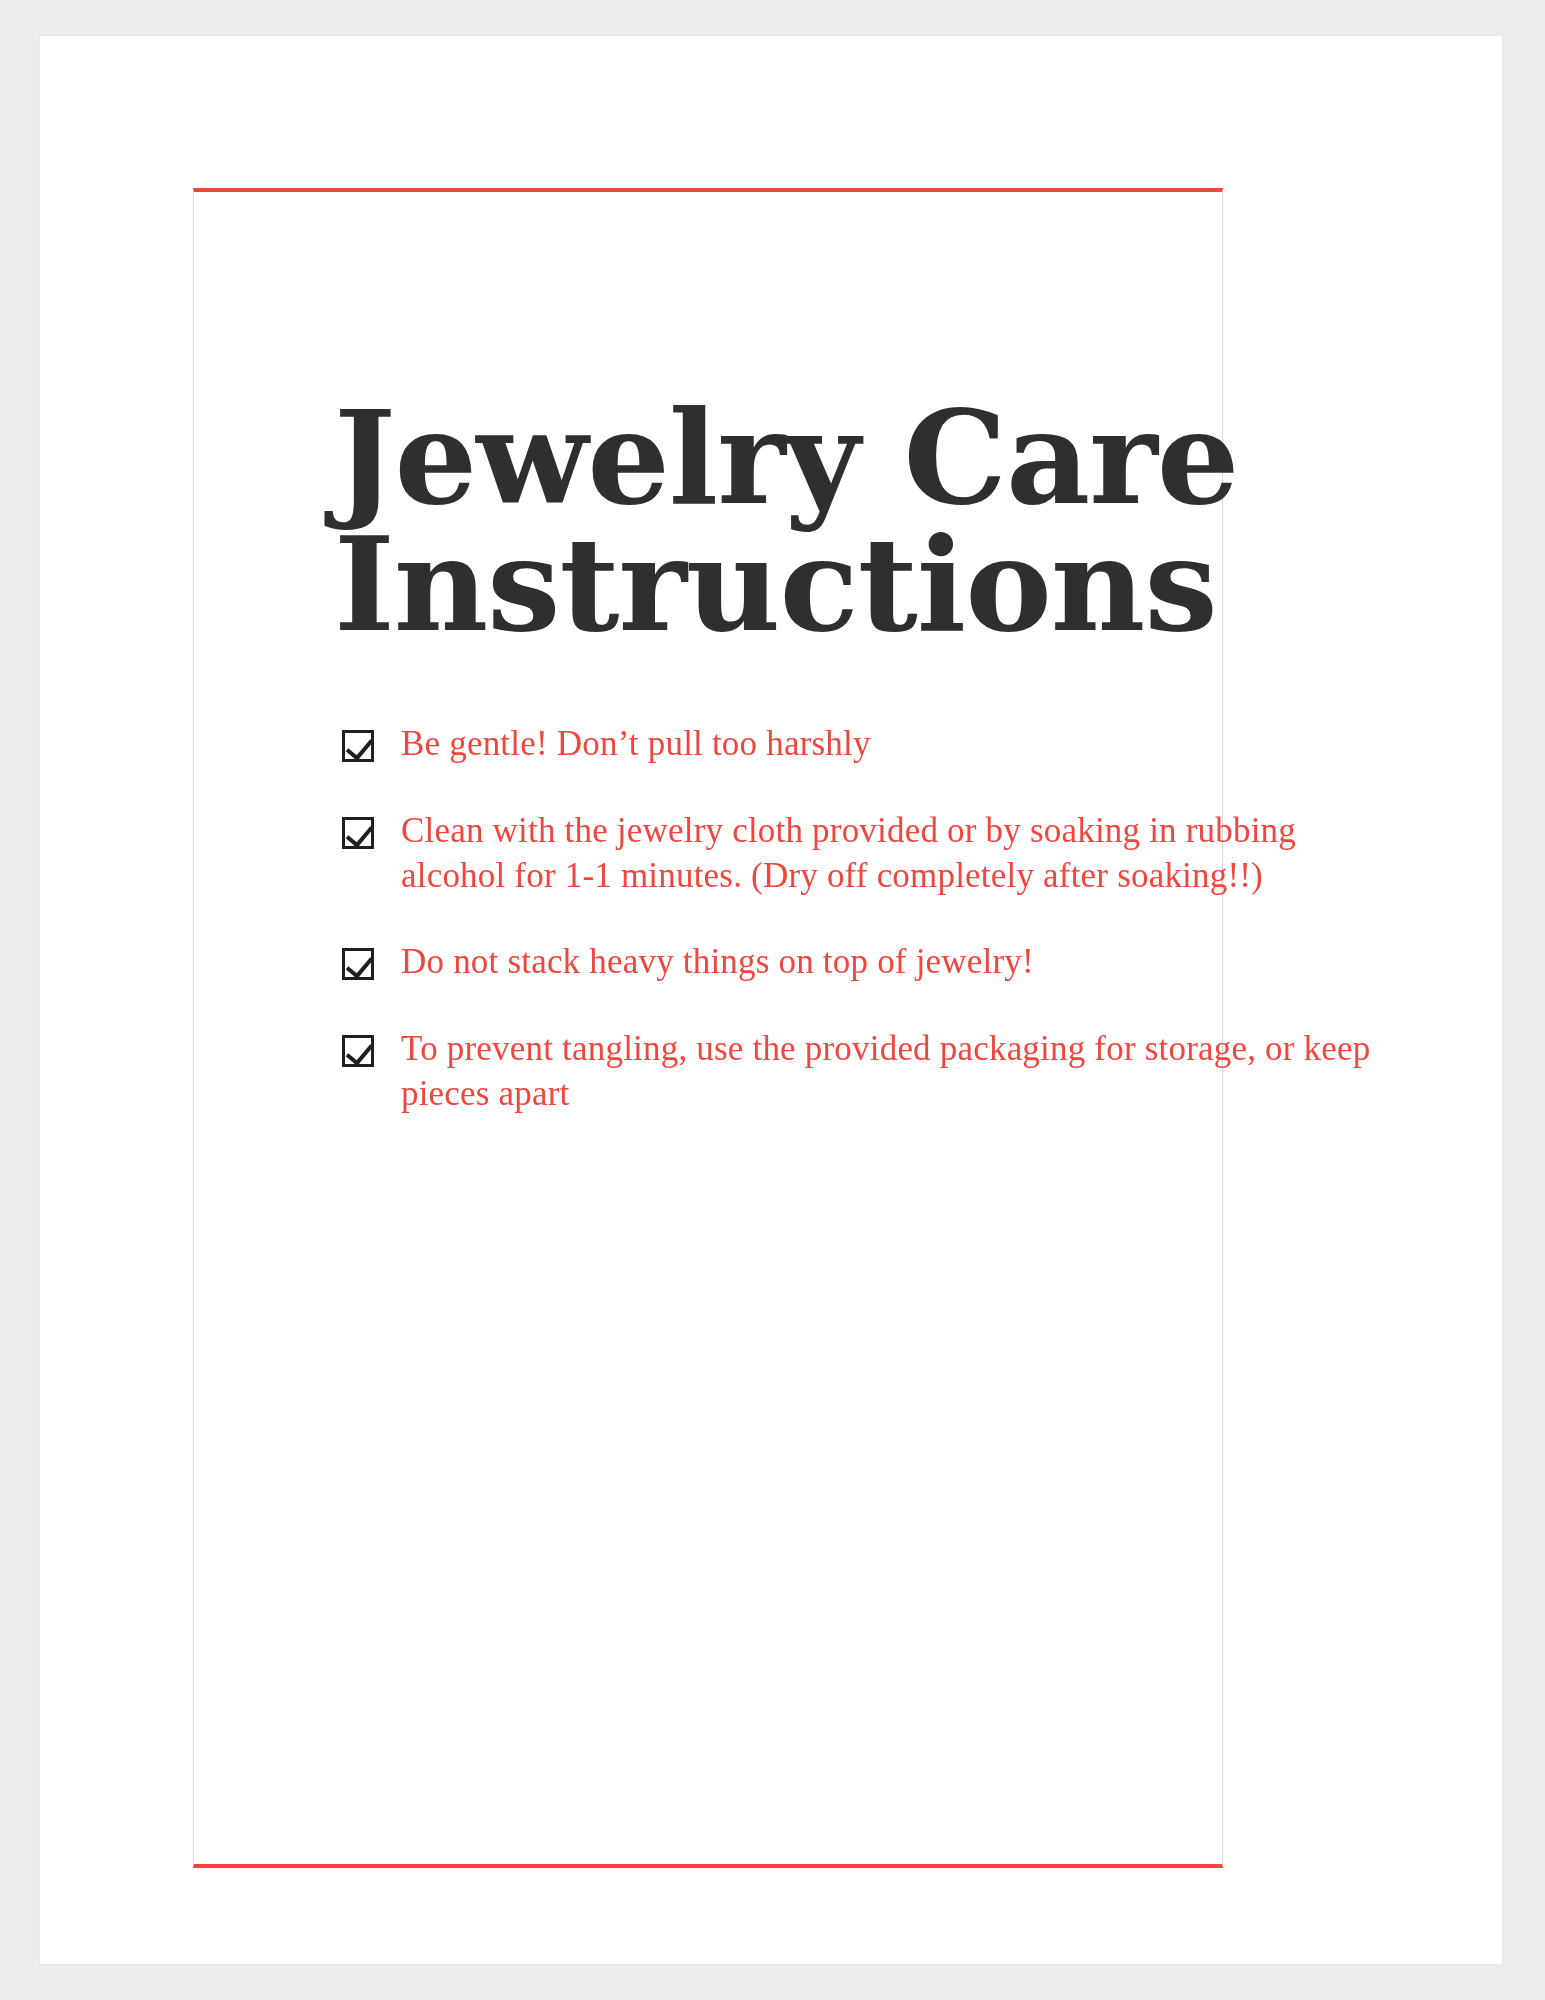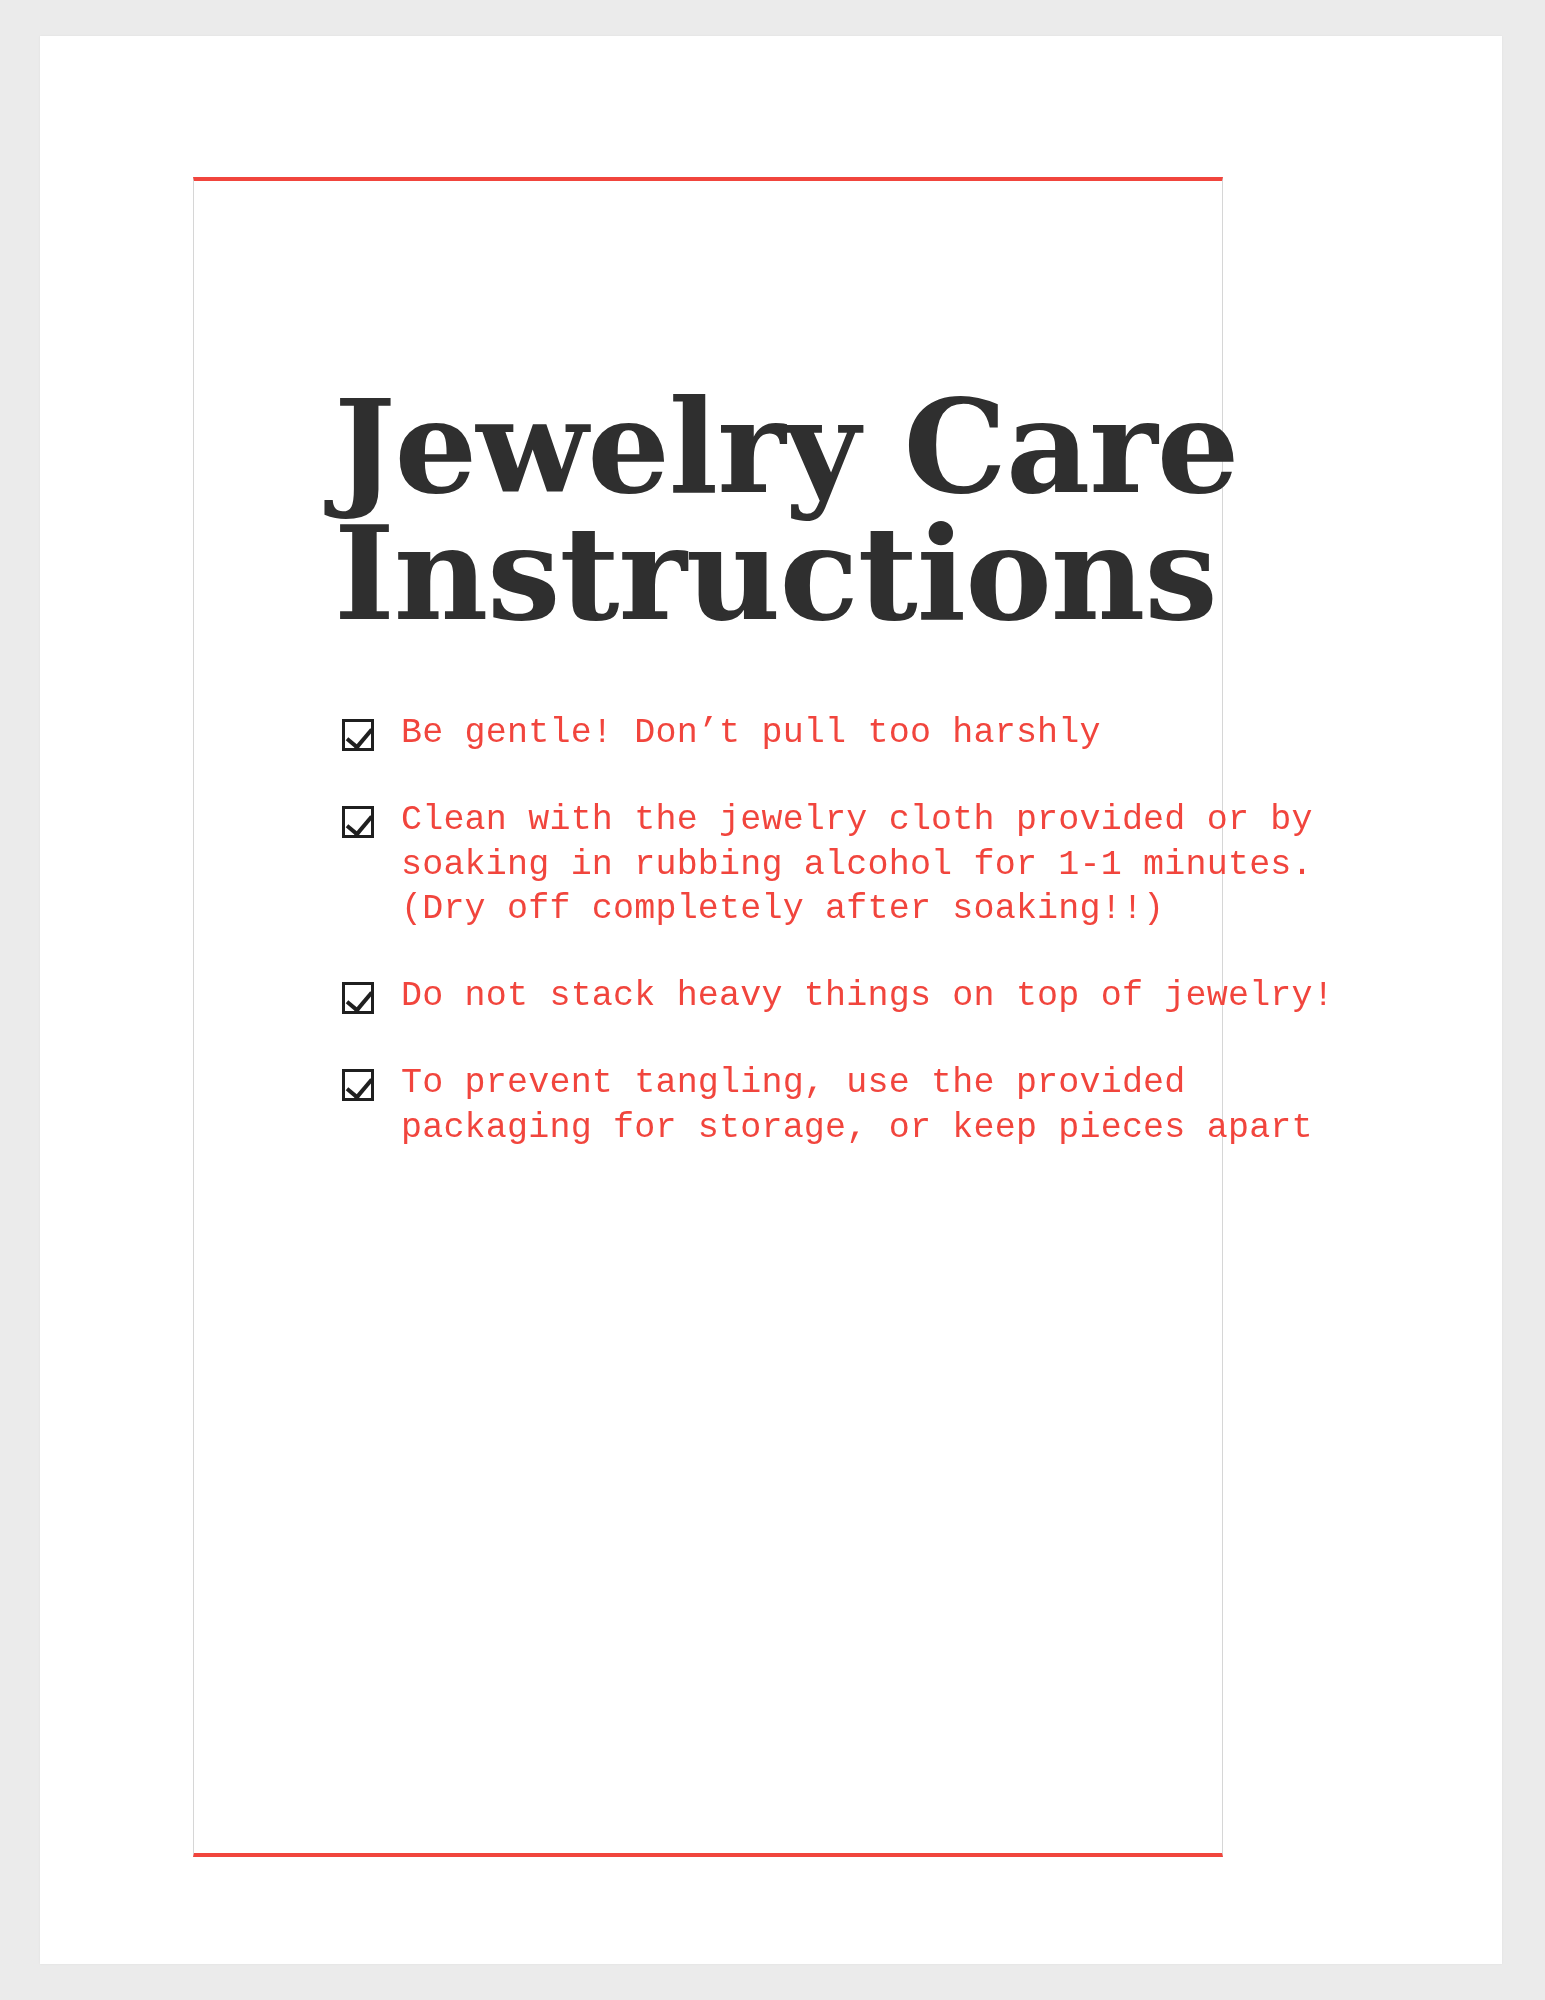--- a/index.html
+++ b/index.html
@@ -18,21 +18,21 @@
     left: 40px;
     top: 36px;
     width: 1462px;
     height: 1928px;
     background: #ffffff;
     box-shadow: 0 0 2px rgba(0,0,0,0.06);
   }
   .frame {
     position: absolute;
     left: 153px;
-    top: 141px;
+    top: 152px;
     width: 1030px;
     height: 1680px;
     border-top: 4px solid #f1453d;
     border-bottom: 4px solid #f1453d;
     border-left: 1px solid #d6d6d6;
     border-right: 1px solid #d6d6d6;
     box-sizing: border-box;
   }
   .title {
     position: absolute;
@@ -75,21 +75,21 @@
     height: 21px;
     border: solid #1f1f1f;
     border-width: 0 4px 4px 0;
     transform: rotate(40deg);
   }
   .item-text {
     margin-left: 27px;
     color: #f1453d;
     font-size: 35px;
     line-height: 1.28;
-    font-family: Liberation Mono, monospace;
+    font-family: Liberation Serif, serif;
     letter-spacing: 0.2px;
   }
 </style>
 </head>
 <body>
 
 <div class="page">
   <div class="frame">
     <h1 class="title">Jewelry Care Instructions</h1>
 

